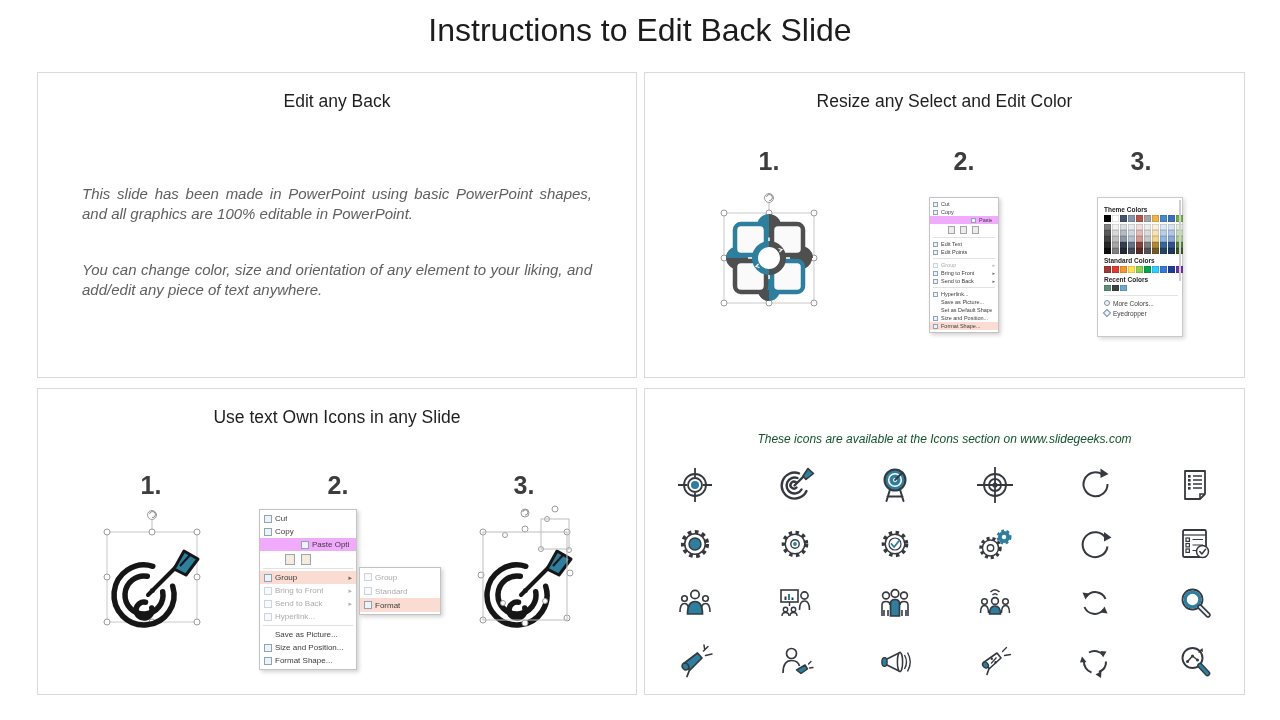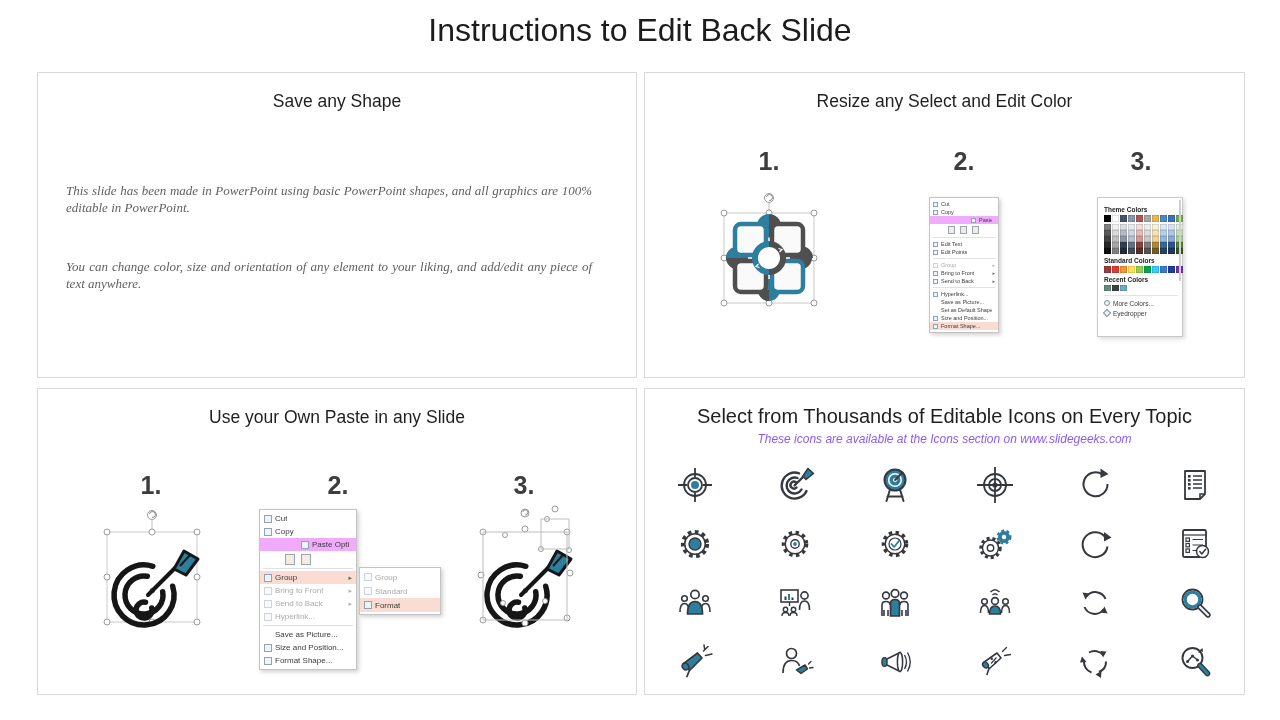--- a/index.html
+++ b/index.html
@@ -8,22 +8,22 @@
   .slide-title{position:absolute;left:0;top:12px;width:1280px;text-align:center;
     font-size:32px;font-weight:400;color:#1c1c1c;}
   .panel{position:absolute;background:#fff;border:1px solid #d9d9d9;box-sizing:border-box;}
   #panel-edit{left:37px;top:72px;width:600px;height:306px;}
   #panel-resize{left:644px;top:72px;width:601px;height:306px;}
   #panel-ownicons{left:37px;top:388px;width:600px;height:307px;}
   #panel-library{left:644px;top:388px;width:601px;height:307px;}
   .panel-title{position:absolute;left:0;top:18px;width:100%;text-align:center;
     font-size:17.5px;color:#1f1f1f;}
   
-  .para{position:absolute;left:28px;right:44px;font-size:13px;font-style:italic;color:#5f5f5f;
-    text-align:justify;line-height:1.32;font-family:Liberation Serif, serif;}
+  .para{position:absolute;left:44px;right:44px;font-size:15px;font-style:italic;color:#5f5f5f;
+    text-align:justify;line-height:1.32;}
   #para1{top:96px;} #para2{top:172px;}
   
   .stepnum{position:absolute;font-size:25px;font-weight:bold;color:#3d3d3d;width:60px;
     text-align:center;transform:translateX(-50%);}
   
   .menu{position:absolute;background:#fff;border:1px solid #c3c3c3;box-shadow:2px 2px 4px rgba(0,0,0,.18);
     box-sizing:border-box;padding:2px 0;}
   .menu .mrow{display:flex;align-items:center;gap:3px;position:relative;cursor:default;}
   .menu .mlabel{color:#3b3b3b;white-space:nowrap;overflow:hidden;}
   .menu .mrow.disabled .mlabel{color:#ababab;}
@@ -64,21 +64,21 @@
   .swrow{display:flex;gap:1.5px;}
   .sw{width:6.5px;height:6.5px;box-shadow:inset 0 0 0 .5px rgba(0,0,0,.22);flex:0 0 auto;}
   #tint-grid{margin-top:2px;}
   #tint-grid .swrow{margin-bottom:0;}
   #tint-grid .sw{height:6.2px;}
   .pick-sep{height:1px;background:#e3e3e3;margin:4px 0 2px;}
   .pick-item{display:flex;align-items:center;gap:3px;font-size:6.5px;color:#3b3b3b;height:10px;}
   .pick-ic{width:6px;height:6px;border:1px solid #7f93a8;border-radius:50%;box-sizing:border-box;background:#eef3f8;}
   
   .lib-subtitle{position:absolute;left:0;top:43px;width:100%;text-align:center;font-size:12px;
-    font-style:italic;color:#8b5cf6;}
+    font-style:italic;color:#14532d;}
   #panel-library .panel-title{font-size:20px;top:16px;}
   .libgrid{position:absolute;left:0;top:66px;width:600px;display:grid;
     grid-template-columns:repeat(6,100px);grid-auto-rows:59px;justify-content:center;}
   .cell{display:flex;align-items:center;justify-content:center;}
   .cell svg{width:40px;height:40px;}
   .gfx{position:absolute;}
   :root{--teal:#2E7E9E;--dark:#4F4F4F;--hl:#FBDCD2;}
 </style>
 </head>
 <body>
@@ -310,21 +310,21 @@
     <path d="M25 23.5 L32.5 31.5" stroke="#35393f" stroke-width="5.6" stroke-linecap="round"></path>
     <path d="M25 23.5 L32.5 31.5" stroke="var(--teal)" stroke-width="3" stroke-linecap="round"></path>
   </symbol>
 </defs>
 </svg>
 
 <div class="slide" data-name="slide">
   <div class="slide-title" data-name="slide-title">Instructions to Edit Back Slide</div>
 
   <div class="panel" id="panel-edit" data-name="panel-edit-any-shape">
-    <div class="panel-title" data-name="panel-title">Save any Shape</div>
+    <div class="panel-title" data-name="panel-title">Edit any Back</div>
     <p class="para" id="para1" data-name="instruction-paragraph">This slide has been made in PowerPoint using basic PowerPoint shapes, and all graphics are 100% editable in PowerPoint.</p>
     <p class="para" id="para2" data-name="instruction-paragraph">You can change color, size and orientation of any element to your liking, and add/edit any piece of text anywhere.</p>
   </div>
 
   <div class="panel" id="panel-resize" data-name="panel-resize-shape">
     <div class="panel-title" data-name="panel-title">Resize any Select and Edit Color</div>
     <span class="stepnum" style="left:124px;top:74px;" data-name="step-number-1">1.</span>
     <span class="stepnum" style="left:319px;top:74px;" data-name="step-number-2">2.</span>
     <span class="stepnum" style="left:496px;top:74px;" data-name="step-number-3">3.</span>
 
@@ -594,21 +594,21 @@
         <span>More Colors...</span>
       </div>
       <div class="pick-item" data-name="eyedropper-item">
         <span class="pick-ic" style="border-radius:0;transform:rotate(45deg);" data-name="eyedropper-icon"></span>
         <span>Eyedropper</span>
       </div>
     </div>
   </div>
 
   <div class="panel" id="panel-ownicons" data-name="panel-own-icons">
-    <div class="panel-title" data-name="panel-title">Use your Own Paste in any Slide</div>
+    <div class="panel-title" data-name="panel-title">Use text Own Icons in any Slide</div>
     <span class="stepnum" style="left:113px;top:82px;" data-name="step-number-1">1.</span>
     <span class="stepnum" style="left:300px;top:82px;" data-name="step-number-2">2.</span>
     <span class="stepnum" style="left:486px;top:82px;" data-name="step-number-3">3.</span>
 
     <svg class="gfx" style="left:64px;top:116px;" width="100" height="128" viewBox="0 0 100 128" data-name="selected-target-icon-graphic">
       <circle cx="50" cy="10" r="4.5" fill="#fff" stroke="#9a9a9a" stroke-width="1"></circle>
       <path d="M47.5 9 A3 3 0 1 1 50 12.5" fill="none" stroke="#8a8a8a" stroke-width="1"></path>
       <path d="M50 14.5 V26" stroke="#bdbdbd" stroke-width="1"></path>
       <g transform="translate(5,27)">
           <use href="#handles-box"></use>
@@ -779,21 +779,20 @@
         <rect x="8" y="27" width="84" height="88"></rect>
         <rect x="66" y="14" width="28" height="30"></rect>
       </g>
       <circle cx="50" cy="8" r="4" fill="#fff" stroke="#9a9a9a"></circle>
       <path d="M47.8 7 A2.6 2.6 0 1 1 50 10" fill="none" stroke="#8a8a8a" stroke-width="1"></path>
       <circle cx="80" cy="4" r="3" fill="#fff" stroke="#9a9a9a"></circle>
     </svg>
   </div>
 
   <div class="panel" id="panel-library" data-name="panel-icon-library">
-    <div class="panel-title" data-name="panel-title">Select from Thousands of Editable Icons on Every Topic</div>
     <div class="lib-subtitle" data-name="library-subtitle">These icons are available at the Icons section on www.slidegeeks.com</div>
     <div class="libgrid" data-name="icon-grid">
 
         <div class="cell" data-name="icon-cell">
           <svg viewBox="0 0 40 40" data-name="target-crosshair-icon">
             <use href="#sym-target-crosshair"></use>
           </svg>
         </div>
 
         <div class="cell" data-name="icon-cell">

